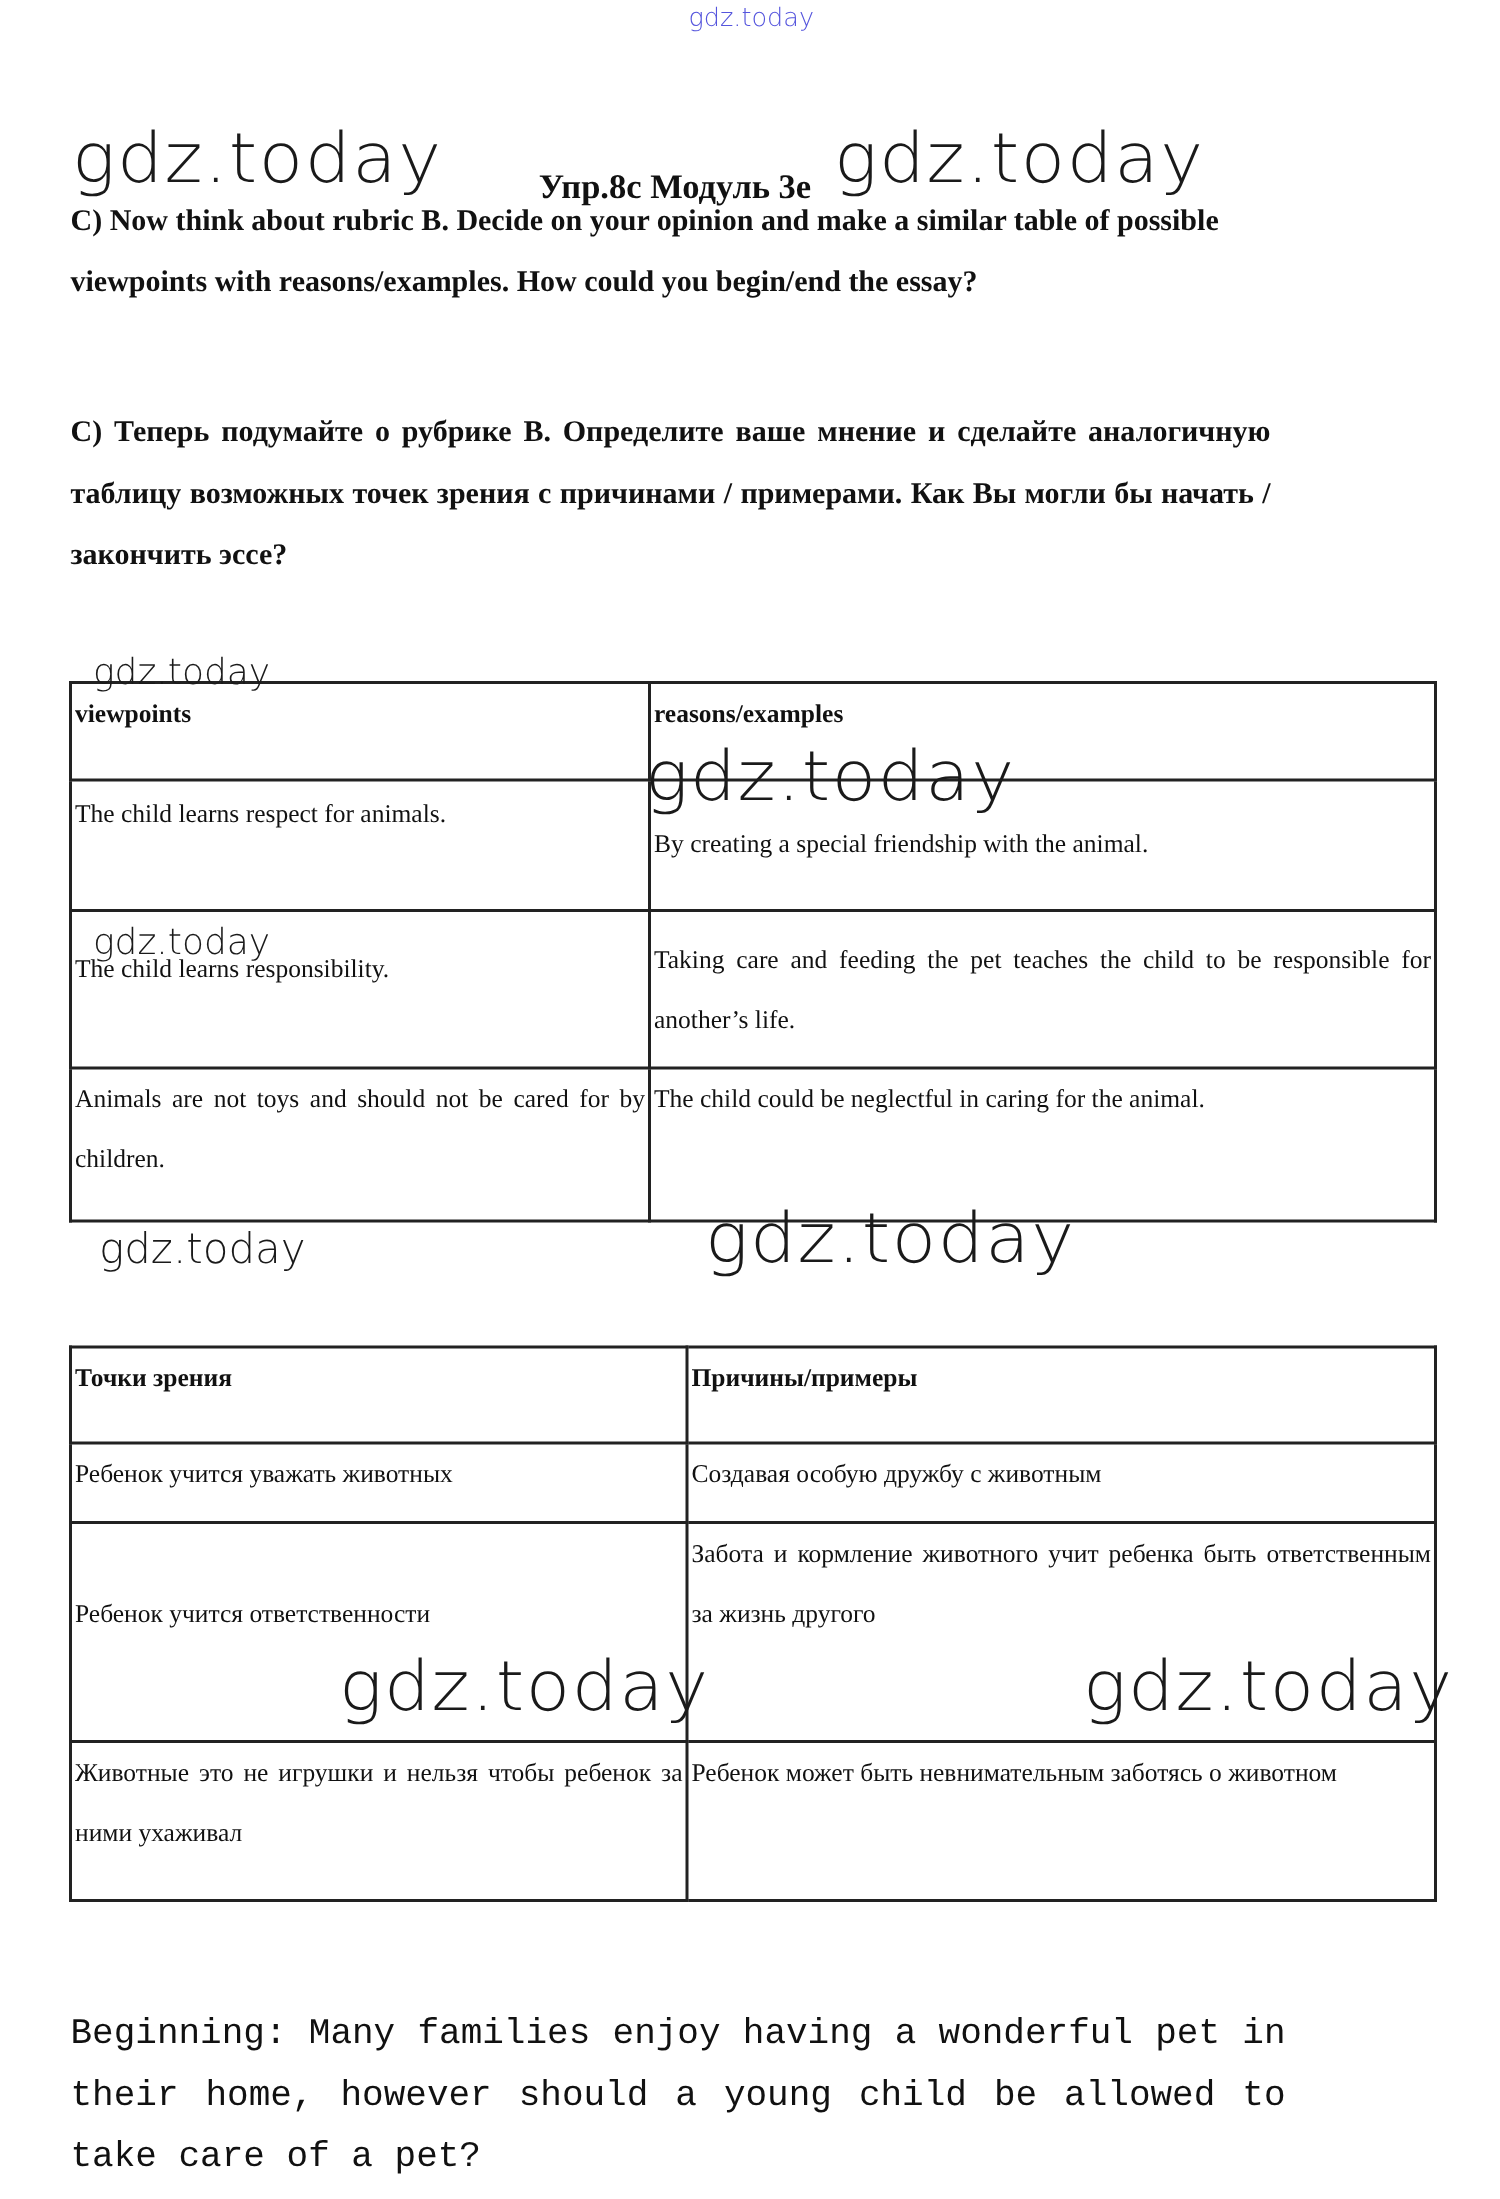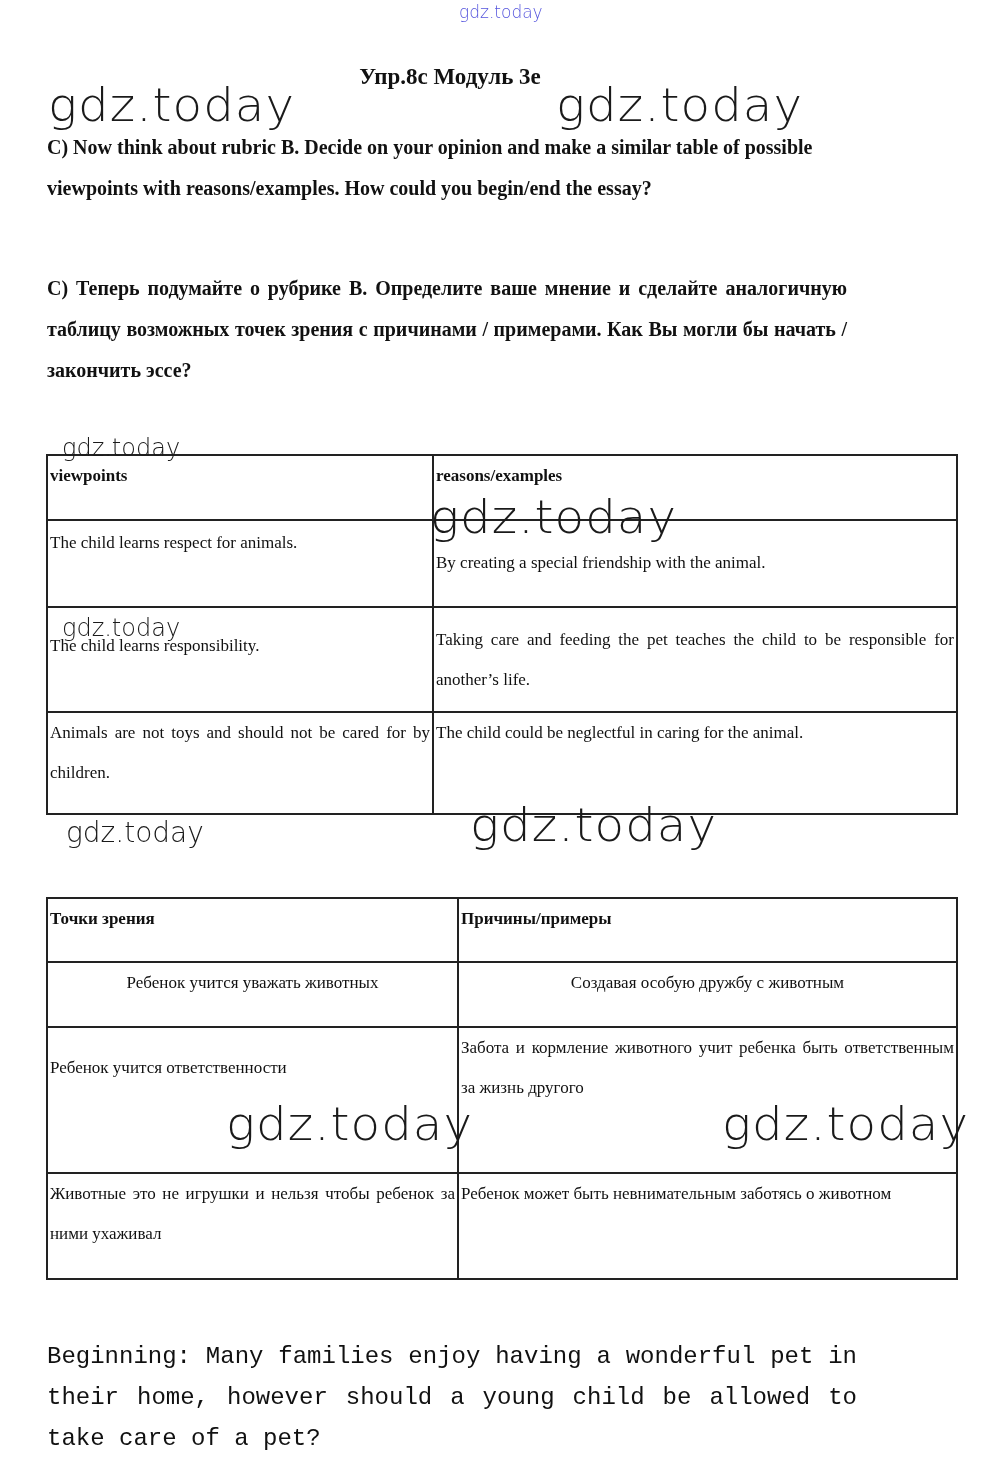--- a/index.html
+++ b/index.html
@@ -24,21 +24,21 @@
   .justify { text-align: justify; text-align-last: left; }
   .footer { position: absolute; top: 1336px; left: 47px; width: 810px; font-size: 24px; line-height: 41px; text-align: justify; font-family: Liberation Mono, monospace; }
 </style>
 </head>
 <body>
 
 <div class="wm wm-top">gdz.today</div>
 <div class="wm wm-big" style="top:78px; left:48px;">gdz.today</div>
 <div class="wm wm-big" style="top:78px; left:556px;">gdz.today</div>
 
-<div class="title serif" style="left:0; width:900px;">
+<div class="title serif" style="left:0; width:900px;margin-top:48px;">
   <span>Упр.8с Модуль 3е</span>
 </div>
 
 <div class="para para-en serif">C) Now think about rubric B. Decide on your opinion and make a similar table of possible viewpoints with reasons/examples. How could you begin/end the essay?</div>
 <div class="para para-ru serif">С) Теперь подумайте о рубрике В. Определите ваше мнение и сделайте аналогичную таблицу возможных точек зрения с причинами / примерами. Как Вы могли бы начать / закончить эссе?</div>
 
 <table class="grid t1 serif">
   <colgroup>
       <col class="c1">
       <col>
@@ -72,26 +72,26 @@
 <table class="grid t2 serif">
   <colgroup>
       <col class="c1">
       <col>
     </colgroup>
   <tbody>
       <tr style="height:64px;">
     <th>Точки зрения</th>
     <th>Причины/примеры</th>
   </tr>
-  <tr style="height:65px;text-align:center;">
+  <tr style="height:53px;">
     <td style="white-space:nowrap;">Ребенок учится уважать животных</td>
     <td>Создавая особую дружбу с животным</td>
   </tr>
   <tr style="height:146px;">
-    <td style="vertical-align:top; padding-top:20px;margin-left:19px;">Ребенок учится ответственности</td>
+    <td style="vertical-align:top; padding-top:40px;margin-left:19px;">Ребенок учится ответственности</td>
     <td class="justify">Забота и кормление животного учит ребенка быть ответственным за жизнь другого</td>
   </tr>
   <tr style="height:106px;">
     <td class="justify">Животные это не игрушки и нельзя чтобы ребенок за ними ухаживал</td>
     <td class="justify">Ребенок может быть невнимательным заботясь о животном</td>
   </tr>
 </tbody>
   </table>
 
 <div class="wm wm-big" style="top:1097px; left:226px;">gdz.today</div>

